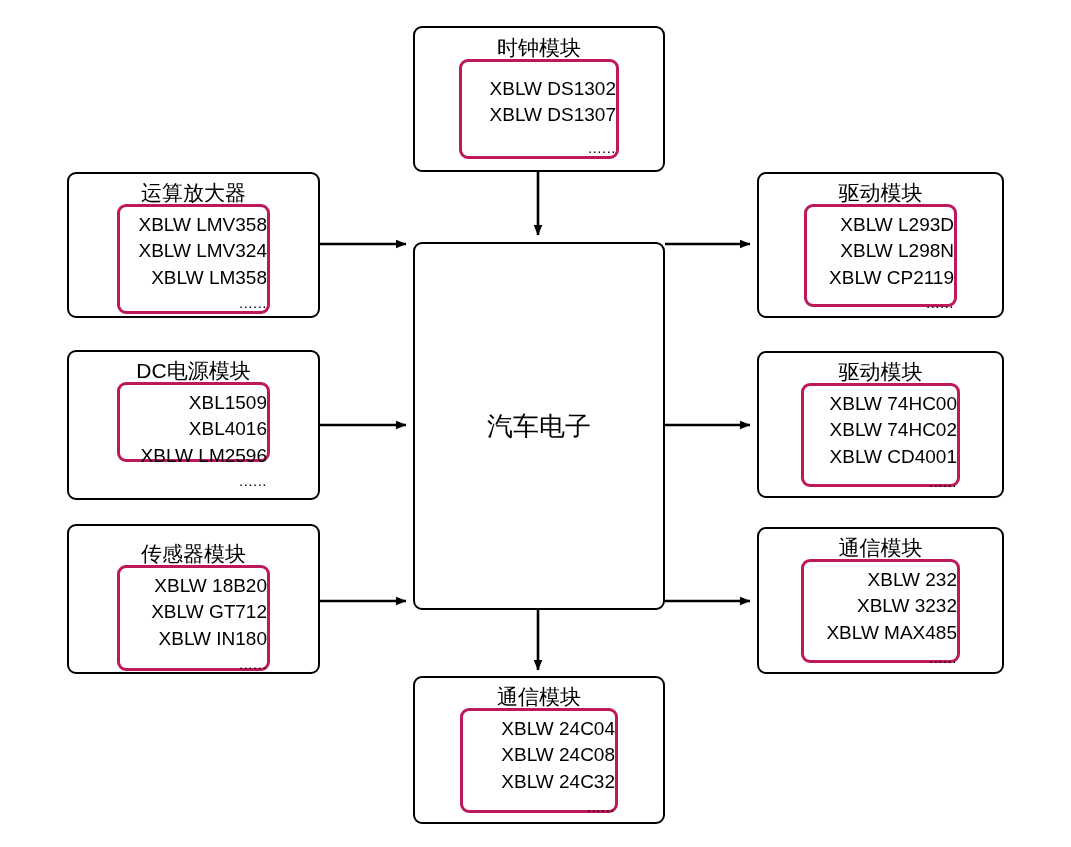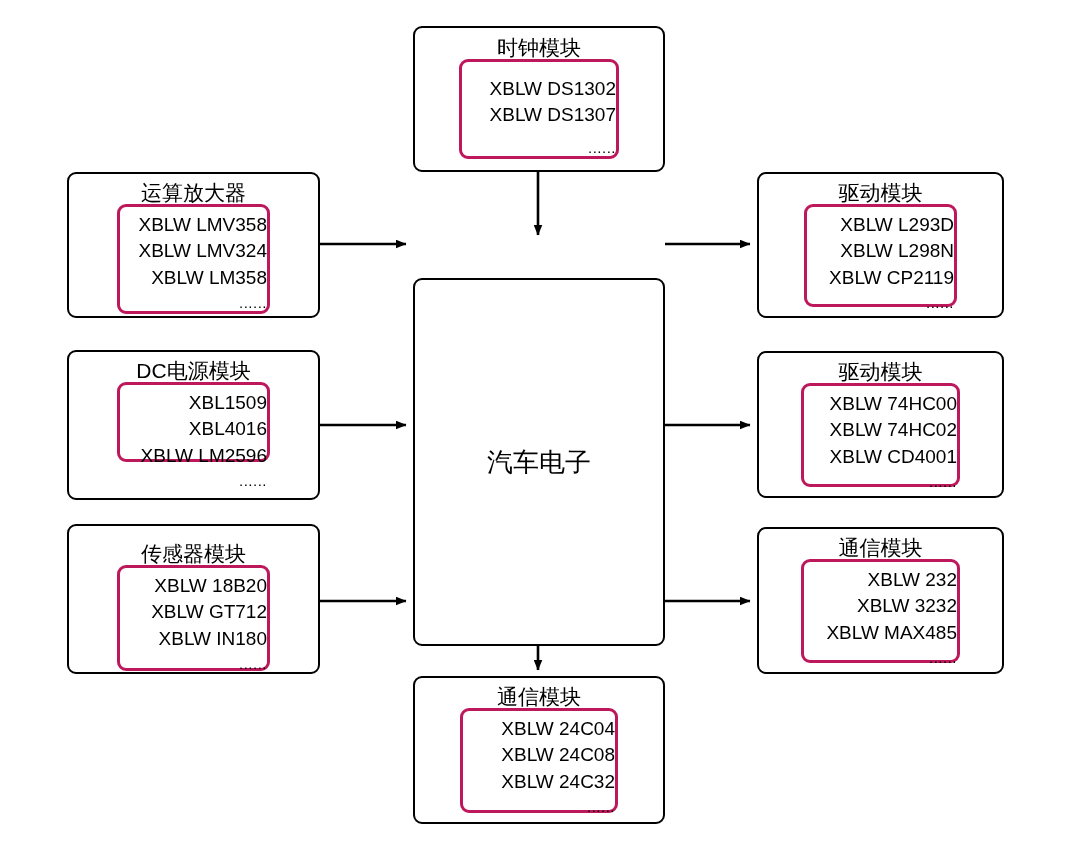--- a/index.html
+++ b/index.html
@@ -133,21 +133,21 @@
   <div class="module" style="left:67px; top:524px; width:253px; height:150px; padding:16px 48px 4px 48px;">
     <div class="module-title">传感器模块</div>
     <div class="inner-box" style="height:106px; padding-top:5px;">
       <div class="part">XBLW 18B20</div>
       <div class="part">XBLW GT712</div>
       <div class="part">XBLW IN180</div>
       <div class="ellipsis" style="margin-top:3px;">......</div>
     </div>
   </div>
 
-  <div class="center-box" style="left:413px; top:242px; width:252px; height:368px;margin-top:36px;">
+  <div class="center-box" style="left:413px; top:242px; width:252px; height:368px;">
     <span class="center-label">汽车电子</span>
   </div>
 
   <div class="module" style="left:757px; top:172px; width:247px; height:146px; padding:7px 45px 4px 45px;">
     <div class="module-title">驱动模块</div>
     <div class="inner-box" style="height:103px; padding-top:5px;">
       <div class="part">XBLW L293D</div>
       <div class="part">XBLW L298N</div>
       <div class="part">XBLW CP2119</div>
       <div class="ellipsis" style="margin-top:3px;">......</div>

